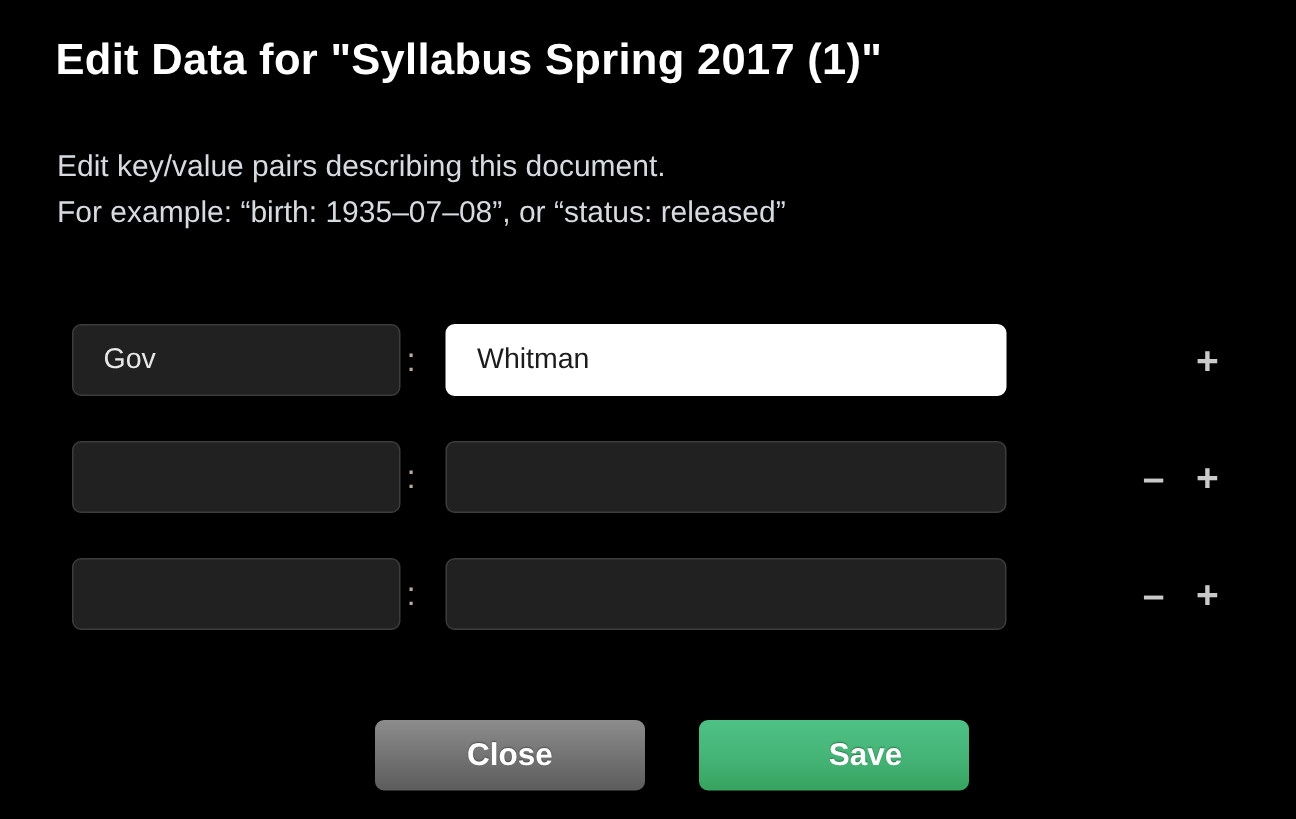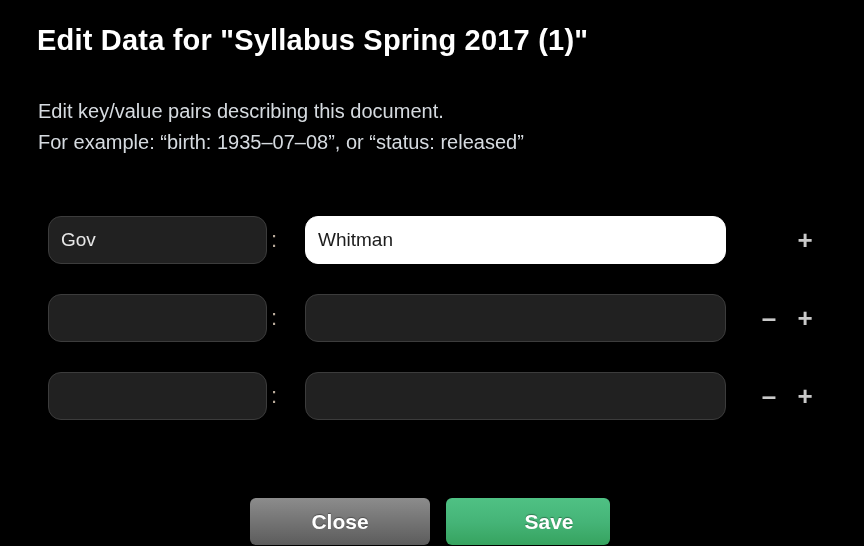--- a/index.html
+++ b/index.html
@@ -55,39 +55,39 @@
     position: relative;
     height: 48px;
     margin-bottom: 30px;
   }
 
   .field {
     position: absolute;
     top: 0;
     height: 48px;
     box-sizing: border-box;
-    border-radius: 13px;
+    border-radius: 6px;
     border: 1px solid #3c3c3c;
     background: #212121;
     color: #e8e8e8;
     font-family: "Liberation Sans", sans-serif;
     font-size: 19px;
-    padding: 0 12px;
+    padding: 0 20px;
     outline: none;
   }
   .field::placeholder { color: #5a5a5a; }
 
   .key-field {
     left: 48px;
     width: 219px;
   }
 
   .value-field {
-    left: 305px;
-    width: 421px;
+    left: 297px;
+    width: 374px;
   }
 
   .value-field.focused {
     background: #ffffff;
     color: #1c1c1c;
     border: 1px solid #ffffff;
   }
 
   .colon {
     position: absolute;
@@ -130,32 +130,31 @@
     top: 0;
     height: 47px;
     border: none;
     border-radius: 6px;
     font-family: "Liberation Sans", sans-serif;
     font-size: 21px;
     font-weight: bold;
     color: #ffffff;
     cursor: pointer;
     text-shadow: 0 -1px 1px rgba(0,0,0,0.35);
-    margin-top: 18px;
   }
 
   .close-btn {
     left: 250px;
     width: 180px;
     background: linear-gradient(to bottom, #8c8c8c 0%, #747474 50%, #5c5c5c 100%);
   }
 
   .save-btn {
-    left: 446px;
-    width: 164px;
+    left: 466px;
+    width: 180px;
     background: linear-gradient(to bottom, #4fc184 0%, #45b477 52%, #36a35f 100%);
     padding-left: 48px;
   }
 </style>
 </head>
 <body>
 
 <div class="dialog">
 
   <div class="title">Edit Data for "Syllabus Spring 2017 (1)"</div>

